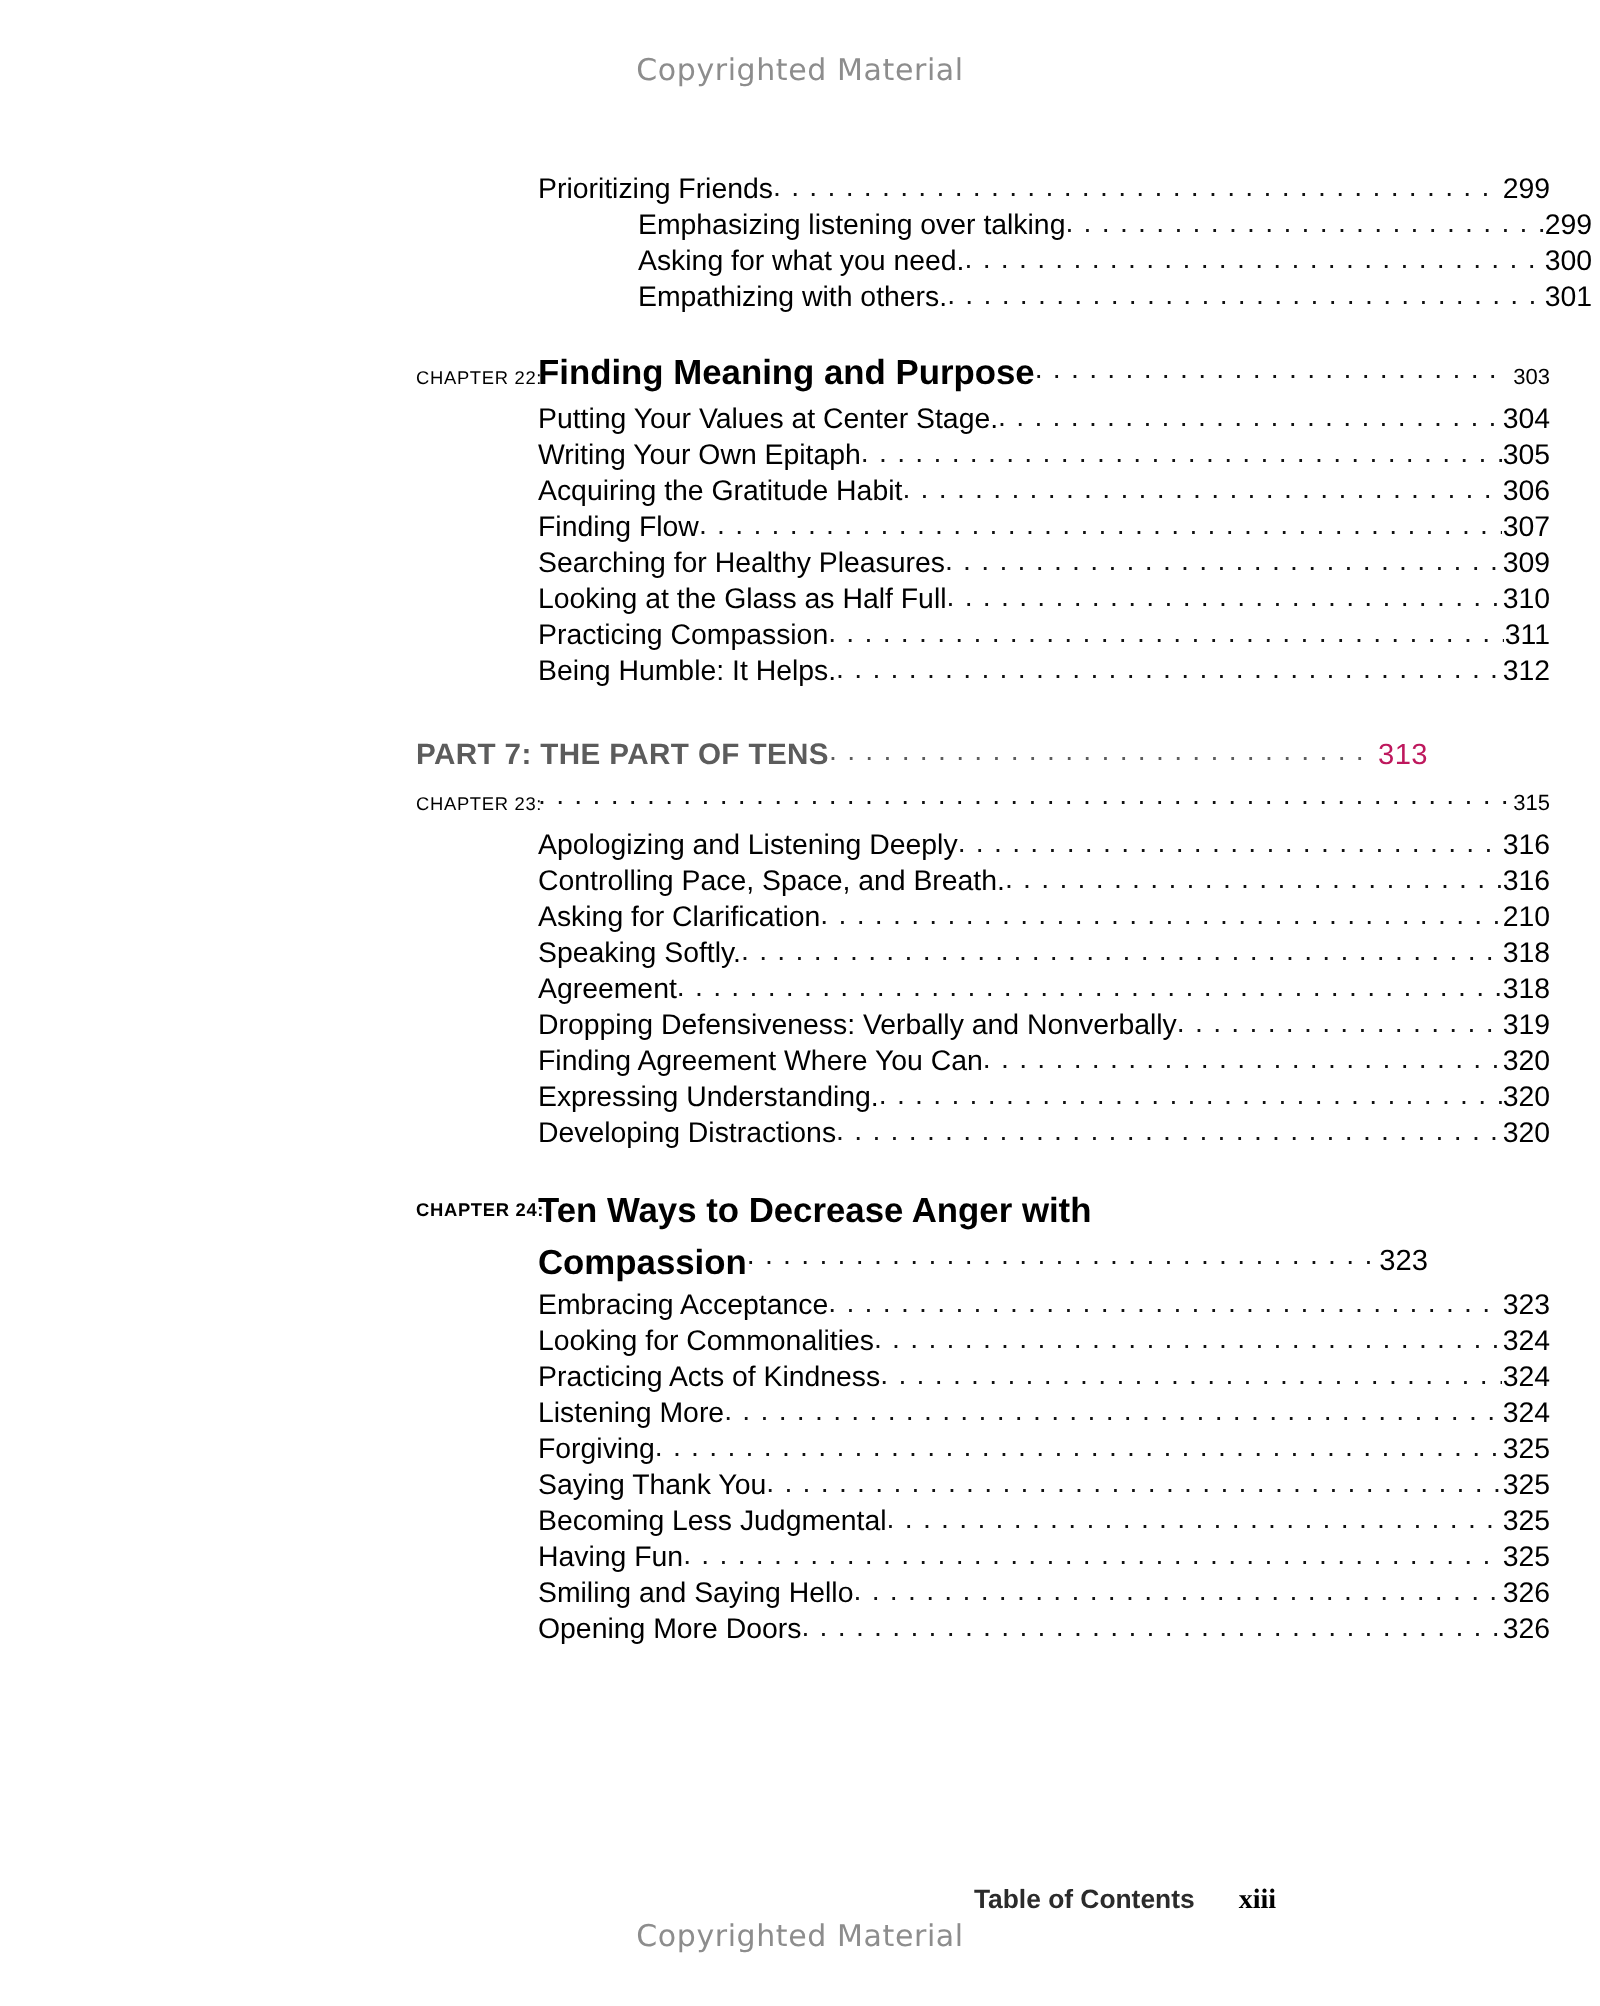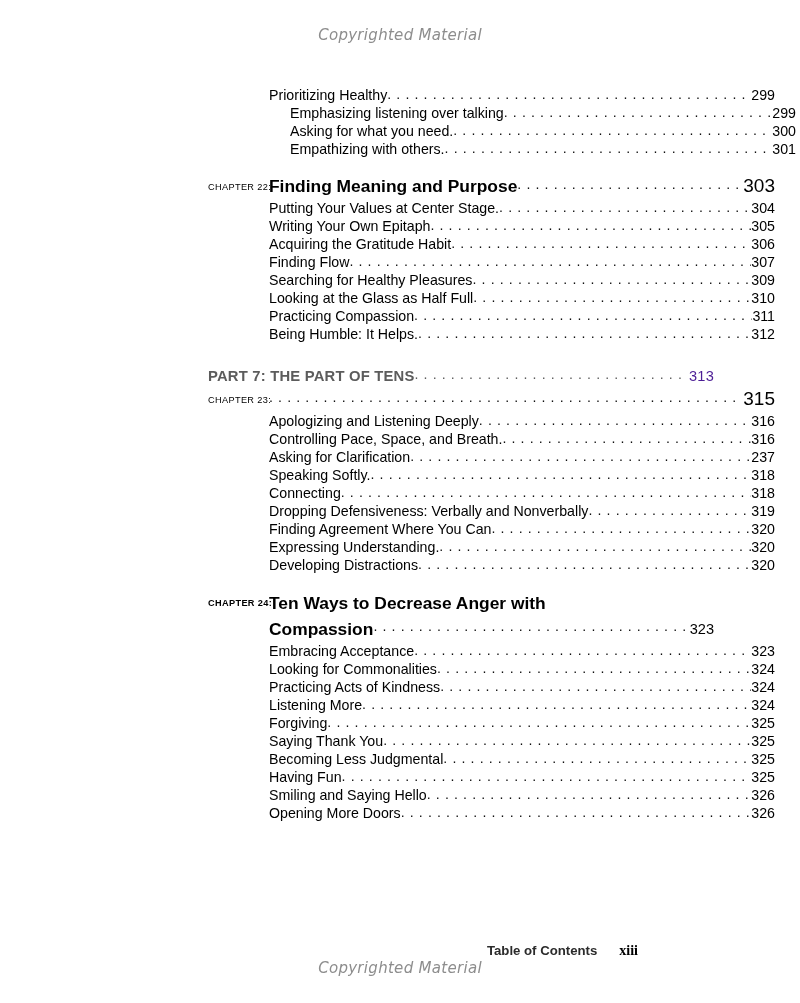--- a/index.html
+++ b/index.html
@@ -25,21 +25,20 @@
   .watermark {
     position: absolute;
     left: 0;
     width: 800px;
     text-align: center;
     font-family: "DejaVu Sans", sans-serif;
     font-size: 15px;
     letter-spacing: 0.3px;
     color: #8d8d8d;
     white-space: nowrap;
-    font-style: italic;
   }
   .watermark-top { top: 26px; }
   .watermark-bottom { top: 959px; }
 
   
   .toc {
     position: absolute;
     left: 208px;
     top: 86px;
     width: 506px;
@@ -80,21 +79,21 @@
     margin-bottom: 0px;
   }
   .entry1 .label { flex: 0 0 auto; white-space: nowrap; }
 
   
   .entry2 {
     padding-left: 82px;
     font-size: 14.2px;
     line-height: 18px;
   }
-  .entry2 .label { flex: 0 0 auto; white-space: nowrap; }
+  .entry2 .label { flex: 0 0 auto; white-space: nowrap; margin-left: 29px; }
 
   
   .chapter {
     font-size: 17.4px;
     font-weight: bold;
     line-height: 24px;
     position: relative;
     padding-left: 61px;
   }
   .chapter .chap-tag {
@@ -103,21 +102,21 @@
     bottom: 0;
     font-size: 9.2px;
     font-weight: normal;
     letter-spacing: 0.35px;
     line-height: 24px;
     white-space: nowrap;
     font-family: "Liberation Sans", sans-serif;
   }
   .chapter .title { flex: 0 0 auto; white-space: nowrap; }
   .chapter .leader { top: -3px; font-size: 14.2px; font-weight: normal; }
-  .chapter .pagenum { font-size: 19px; font-weight: normal; }
+  .chapter .pagenum { font-size: 11px; font-weight: normal; }
 
   
   .chapter-wrap {
     position: relative;
     padding-left: 61px;
     font-size: 17.4px;
     font-weight: bold;
     line-height: 26px;
   }
   .chapter-wrap .chap-tag {
@@ -141,21 +140,21 @@
     font-size: 14.8px;
     font-weight: bold;
     letter-spacing: 0.2px;
     line-height: 22px;
     color: #5c5c5c;
     padding-left: 0px;
     align-items: flex-end;
   }
   .part .label { flex: 0 0 auto; white-space: nowrap; }
   .part .leader { color: #5c5c5c; top: -2px; font-size: 14.2px; font-weight: normal; }
-  .part .pagenum { font-size: 14.6px; font-weight: normal; color: #4c1d95; }
+  .part .pagenum { font-size: 14.6px; font-weight: normal; color: #be185d; }
 
   
   .gap-chapter { height: 16px; }
   .gap-part { height: 22px; }
 
   
   .footer {
     position: absolute;
     top: 933px;
     left: 0;
@@ -186,21 +185,21 @@
 </style>
 </head>
 <body>
 
 <div class="page">
 
   <div class="watermark watermark-top">Copyrighted Material</div>
 
   <div class="toc" id="toc-root">
       <div class="row entry1">
-        <span class="label">Prioritizing Healthy</span>
+        <span class="label">Prioritizing Friends</span>
         <span class="leader"></span>
         <span class="pagenum">299</span>
       </div>
       <div class="row entry2">
         <span class="label">Emphasizing listening over talking</span>
         <span class="leader"></span>
         <span class="pagenum">299</span>
       </div>
       <div class="row entry2">
         <span class="label">Asking for what you need.</span>
@@ -276,29 +275,29 @@
         <span class="pagenum">316</span>
       </div>
       <div class="row entry1">
         <span class="label">Controlling Pace, Space, and Breath.</span>
         <span class="leader"></span>
         <span class="pagenum">316</span>
       </div>
       <div class="row entry1">
         <span class="label">Asking for Clarification</span>
         <span class="leader"></span>
-        <span class="pagenum">237</span>
+        <span class="pagenum">210</span>
       </div>
       <div class="row entry1">
         <span class="label">Speaking Softly.</span>
         <span class="leader"></span>
         <span class="pagenum">318</span>
       </div>
       <div class="row entry1">
-        <span class="label">Connecting</span>
+        <span class="label">Agreement</span>
         <span class="leader"></span>
         <span class="pagenum">318</span>
       </div>
       <div class="row entry1">
         <span class="label">Dropping Defensiveness: Verbally and Nonverbally</span>
         <span class="leader"></span>
         <span class="pagenum">319</span>
       </div>
       <div class="row entry1">
         <span class="label">Finding Agreement Where You Can</span>

